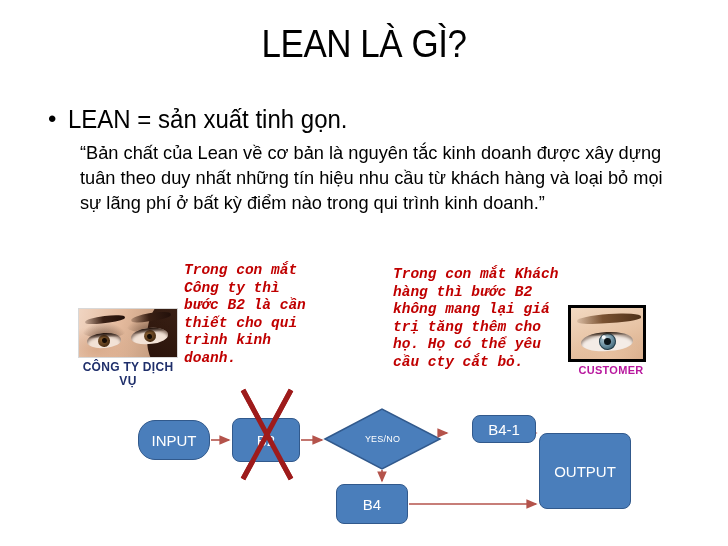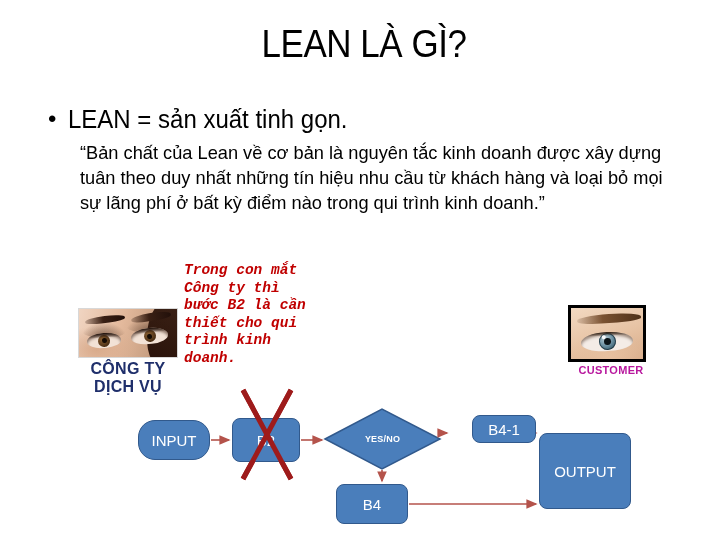--- a/index.html
+++ b/index.html
@@ -170,21 +170,21 @@
   }
   .shadow-lid {
     position: absolute;
     border-radius: 50%;
     background: radial-gradient(ellipse at 50% 100%, rgba(50,26,14,0.55), rgba(50,26,14,0) 70%);
   }
   .shadow-a { left: 2px; top: 13px; width: 46px; height: 16px; }
   .shadow-b { left: 46px; top: 8px; width: 50px; height: 16px; }
 
   .photo-caption {
-    font-size: 16px;
+    font-size: 12px;
     font-weight: bold;
     letter-spacing: 0.3px;
     text-align: center;
     padding-top: 2px;
   }
   #caption-company { color: #1f2f6b; }
 
   #photo-customer {
     left: 568px;
     top: 305px;
@@ -290,40 +290,40 @@
     background: transparent; border: none;
   }
   #node-decision .diamond-label {
     position: absolute;
     left: 0; right: 0; top: 50%;
     transform: translateY(-50%);
     text-align: center;
     font-size: 9px;
     color: #ffffff;
     letter-spacing: 0.2px;
-    font-weight: bold;
   }
 </style>
 </head>
 <body>
 
 <div id="slide">
 
   <div id="slide-title">LEAN LÀ GÌ?</div>
 
   <div id="body-block">
     <div class="bullet-row">
       <span class="bullet-dot">•</span>
       <span class="bullet-main">LEAN = sản xuất tinh gọn.</span>
     </div>
     <div id="quote-para">“Bản chất của Lean về cơ bản là nguyên tắc kinh doanh được xây dựng tuân theo duy nhất những tín hiệu nhu cầu từ khách hàng và loại bỏ mọi sự lãng phí ở bất kỳ điểm nào trong qui trình kinh doanh.”</div>
   </div>
 
   <div class="annotation" id="annotation-company">Trong con mắt Công ty thì  bước B2 là cần thiết cho qui trình kinh doanh.</div>
 
+  <div class="annotation" id="annotation-customer">Trong con mắt Khách hàng thì  bước B2 không mang lại giá trị tăng thêm cho họ. Họ có thể yêu cầu cty cắt bỏ.</div>
 
   <div class="photo-block" id="photo-company">
     <div class="photo-frame">
       <div class="face-bg"></div>
       <div class="hair-right"></div>
       <div class="shadow-lid shadow-a"></div>
       <div class="shadow-lid shadow-b"></div>
       <div class="brow brow-a"></div>
       <div class="brow brow-b"></div>
       <div class="eye-shape eye-a">

